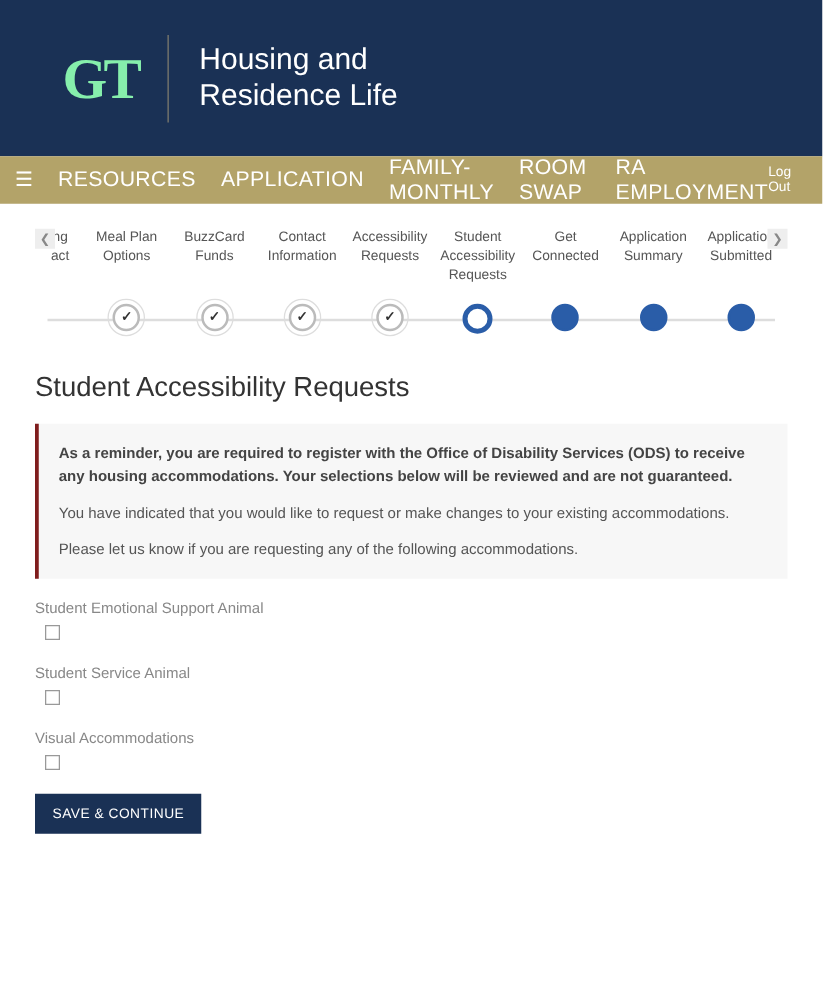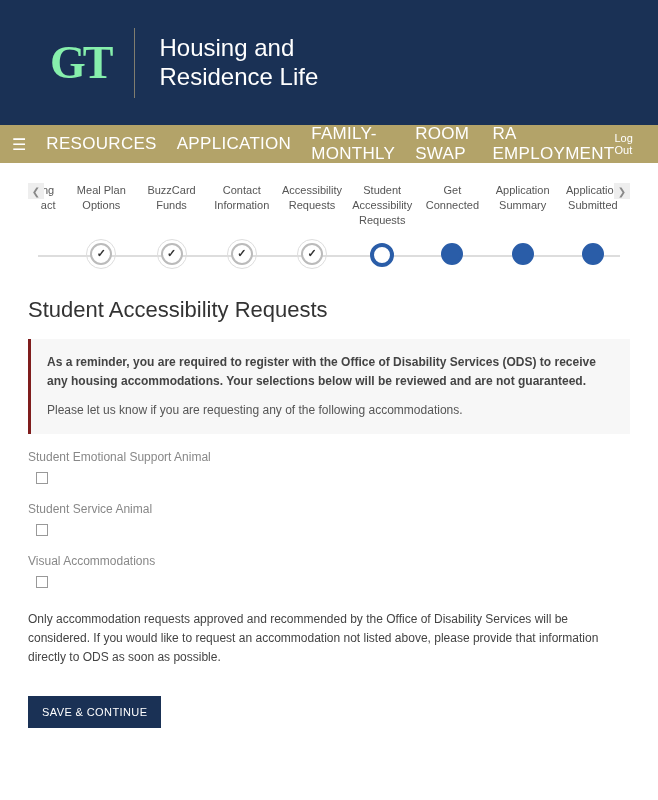--- a/index.html
+++ b/index.html
@@ -119,33 +119,33 @@
             <div class="circle future"></div>
           </div>
       </div>
     </div>
   </div>
 
   <h1 class="page-title">Student Accessibility Requests</h1>
 
   <div class="alert">
     <p class="bold">As a reminder, you are required to register with the Office of Disability Services (ODS) to receive any housing accommodations. Your selections below will be reviewed and are not guaranteed.</p>
+    <p>You have indicated that you would like to request or make changes to your existing accommodations.</p>
     <p>Please let us know if you are requesting any of the following accommodations.</p>
   </div>
 
   <div class="field-group">
     <div class="field-label">Student Emotional Support Animal</div>
     <span class="checkbox"></span>
   </div>
   <div class="field-group">
     <div class="field-label">Student Service Animal</div>
     <span class="checkbox"></span>
   </div>
   <div class="field-group">
     <div class="field-label">Visual Accommodations</div>
     <span class="checkbox"></span>
   </div>
 
-  <p class="note">Only accommodation requests approved and recommended by the Office of Disability Services will be considered. If you would like to request an accommodation not listed above, please provide that information directly to ODS as soon as possible.</p>
 
   <button class="submit">SAVE &amp; CONTINUE</button>
 
 </div>
 
 </body></html>

